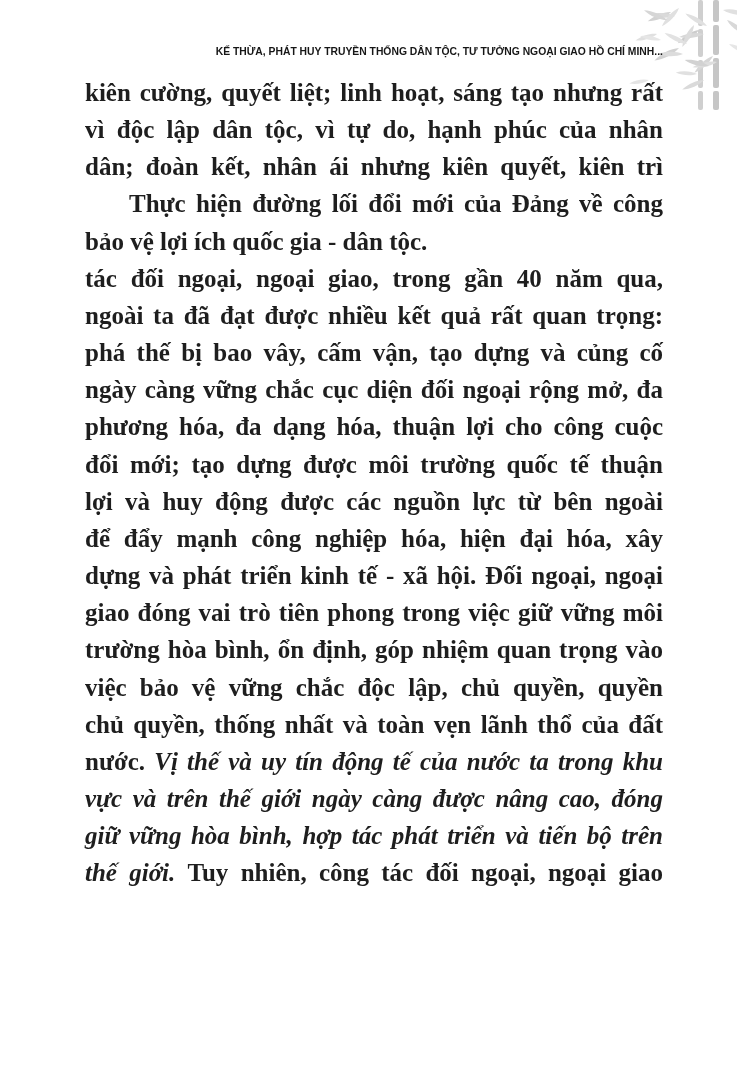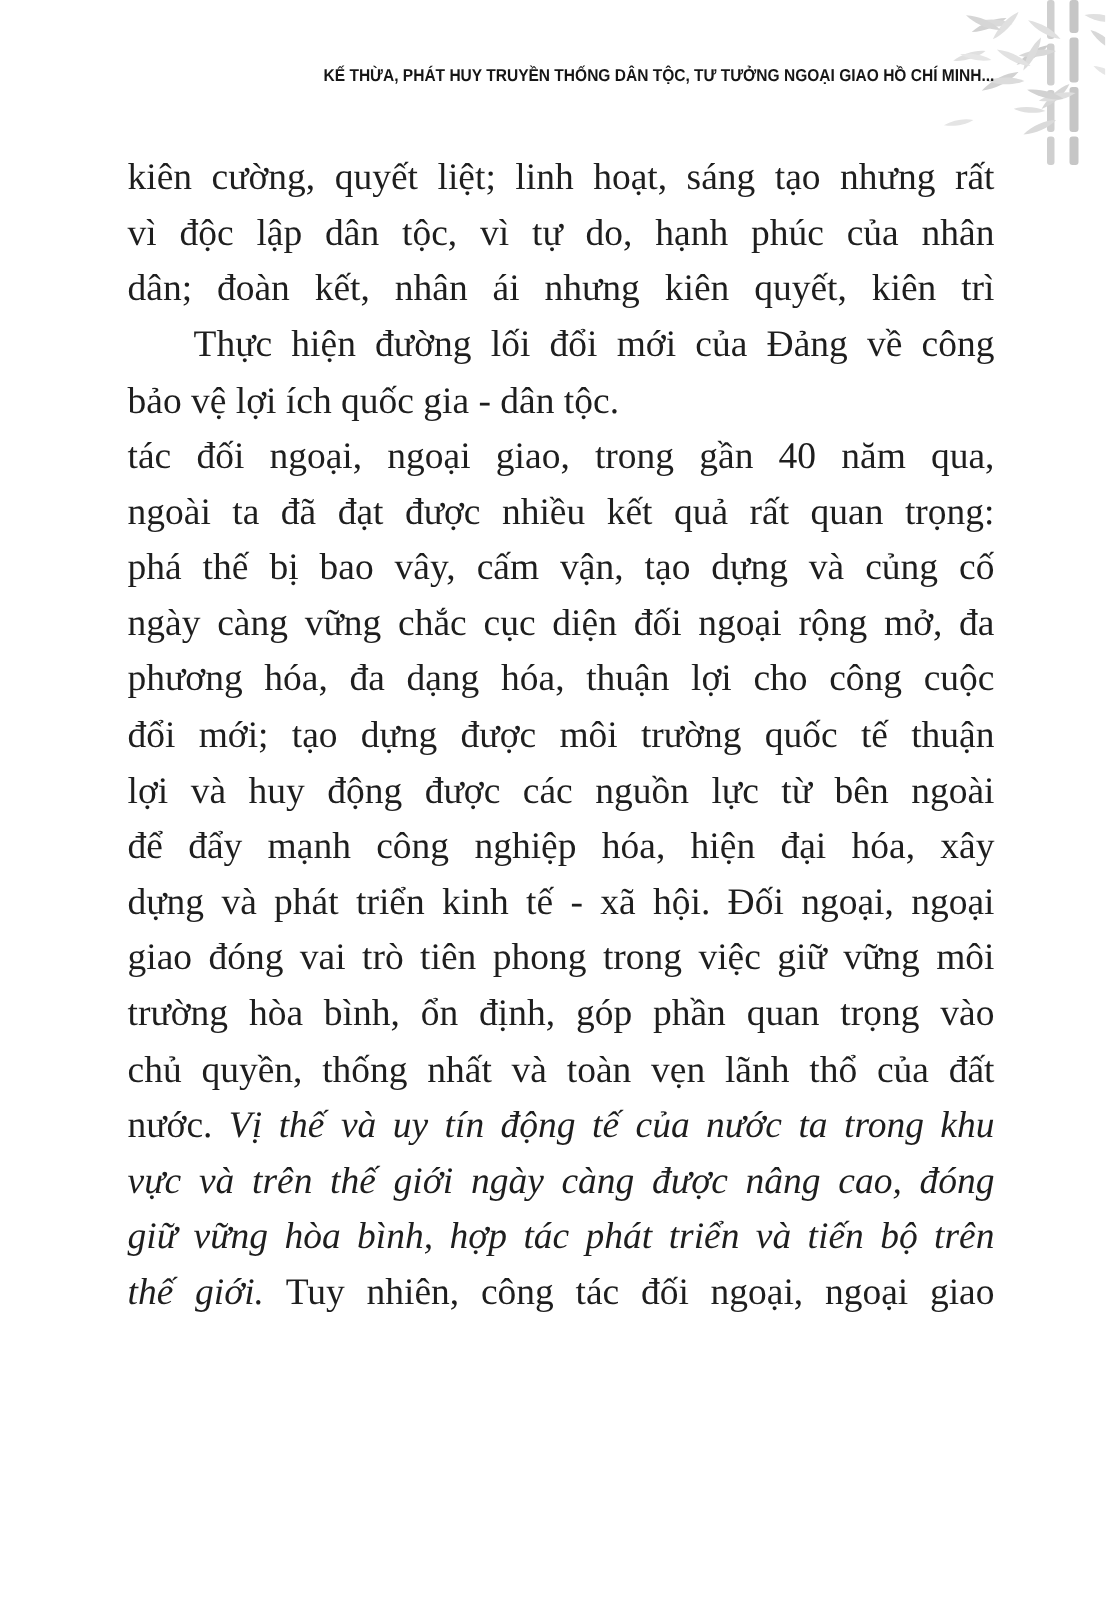--- a/index.html
+++ b/index.html
@@ -19,22 +19,23 @@
     font-family:"Liberation Sans","DejaVu Sans",sans-serif;
     font-weight:700;
     font-size:11.5px;
     letter-spacing:0px;
     color:#161616;
     white-space:nowrap;
     transform:scaleX(0.9);
     transform-origin:100% 50%;
   }
   .body-text{
-    position:absolute;left:85px;top:100px;width:578px;
+    position:absolute;left:85px;top:74px;width:578px;
     color:#1e1e1e;
+    font-weight:bold;
   }
   .line{
     font-size:25px;
     line-height:37.15px;
     text-align:justify;
     text-align-last:justify;
   }
   .line.no-just{
     text-align:left;
     text-align-last:left;
@@ -112,21 +113,22 @@
       <div class="line"><span>tác đối ngoại, ngoại giao, trong gần 40 năm qua,</span></div>
       <div class="line"><span>ngoài ta đã đạt được nhiều kết quả rất quan trọng:</span></div>
       <div class="line"><span>phá thế bị bao vây, cấm vận, tạo dựng và củng cố</span></div>
       <div class="line"><span>ngày càng vững chắc cục diện đối ngoại rộng mở, đa</span></div>
       <div class="line"><span>phương hóa, đa dạng hóa, thuận lợi cho công cuộc</span></div>
       <div class="line"><span>đổi mới; tạo dựng được môi trường quốc tế thuận</span></div>
       <div class="line"><span>lợi và huy động được các nguồn lực từ bên ngoài</span></div>
       <div class="line"><span>để đẩy mạnh công nghiệp hóa, hiện đại hóa, xây</span></div>
       <div class="line"><span>dựng và phát triển kinh tế - xã hội. Đối ngoại, ngoại</span></div>
       <div class="line"><span>giao đóng vai trò tiên phong trong việc giữ vững môi</span></div>
-      <div class="line"><span>trường hòa bình, ổn định, góp phần quan trọng vào</span></div>
+      <div class="line"><span>trường hòa bình, ổn định, góp nhiệm quan trọng vào</span></div>
+      <div class="line"><span>việc bảo vệ vững chắc độc lập, chủ quyền, quyền</span></div>
       <div class="line"><span>chủ quyền, thống nhất và toàn vẹn lãnh thổ của đất</span></div>
       <div class="line"><span>nước. </span><span class="it">Vị thế và uy tín động tế của nước ta trong khu</span></div>
       <div class="line"><span class="it">vực và trên thế giới ngày càng được nâng cao, đóng</span></div>
       <div class="line"><span class="it">giữ vững hòa bình, hợp tác phát triển và tiến bộ trên</span></div>
       <div class="line"><span class="it">thế giới. </span><span>Tuy nhiên, công tác đối ngoại, ngoại giao</span></div>
     </div>
 
   <div class="page-rule" style="background: rgb(125, 125, 64);"></div>
 
   <div class="page-number">9</div>

